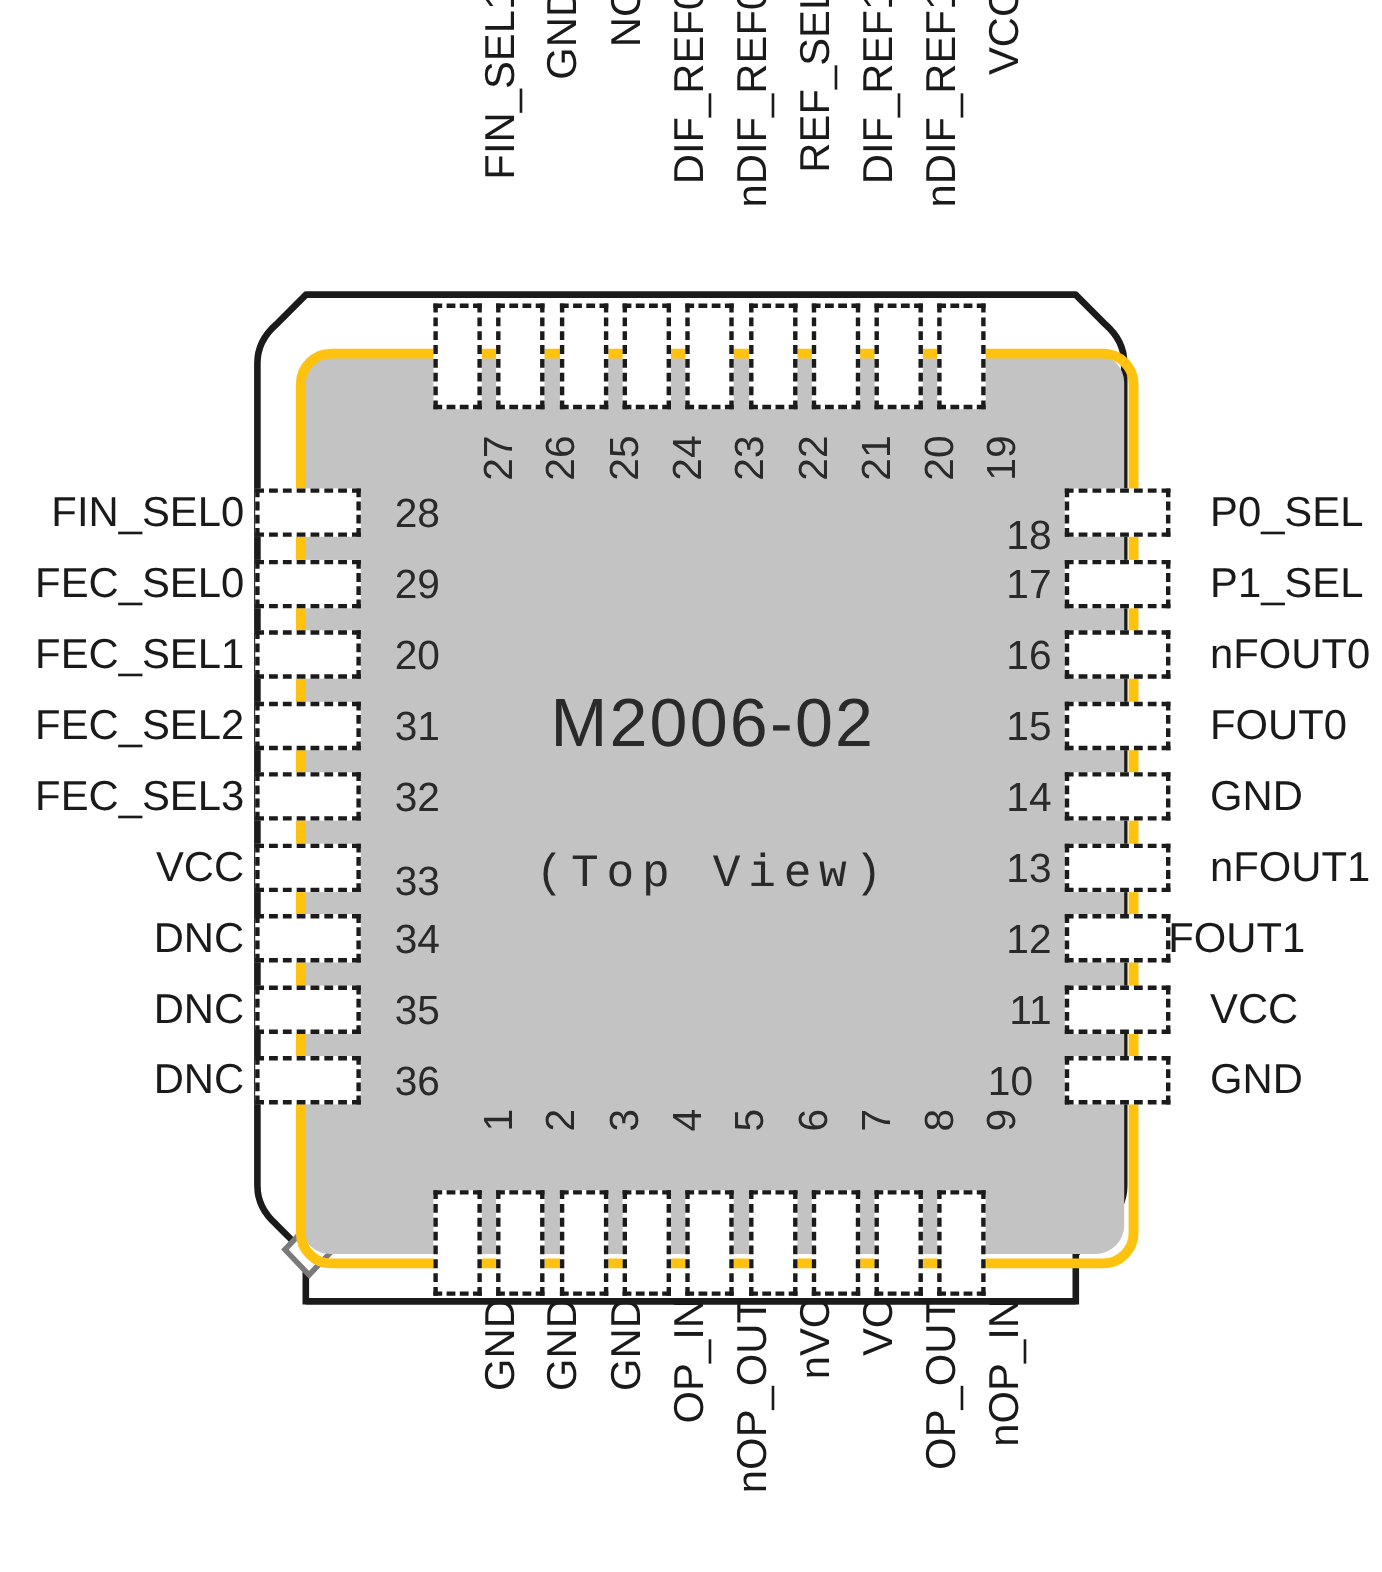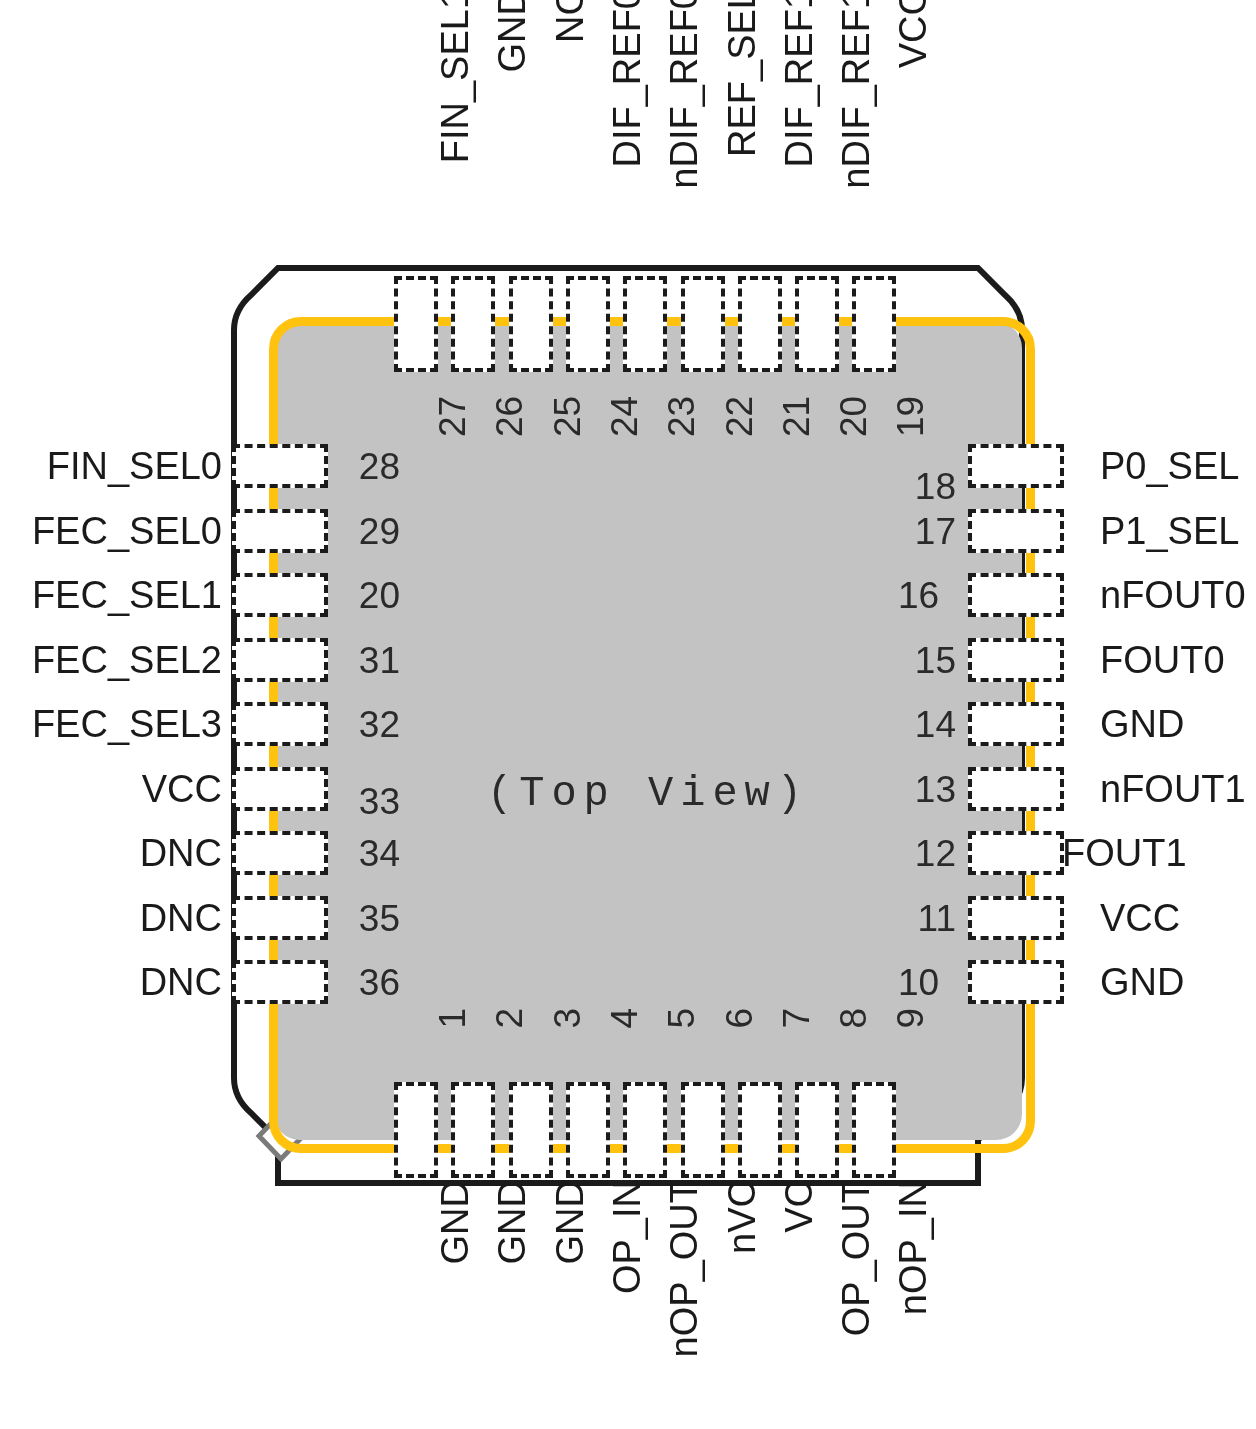--- a/index.html
+++ b/index.html
@@ -150,20 +150,21 @@
     <line x1="278" y1="268" x2="978" y2="268" stroke="#1b1b1b" stroke-width="6"></line>
     <line x1="278" y1="1183" x2="978" y2="1183" stroke="#1b1b1b" stroke-width="6"></line>
 
     <polygon points="281,1113 303,1136 281,1159 259,1136" fill="#ffffff" stroke="#7a7a7a" stroke-width="5"></polygon>
   </svg>
 
   <div class="body-gray"></div>
 
   <div class="body-orange"></div>
 
+  <div class="part-name">M2006-02</div>
   <div class="view-label">(Top View)</div>
 
   <div id="pins-layer">
       <div class="pad h" style="left: 232px; top: 444px;"></div>
       <div class="pinnum right-align" style="left: 338px; top: 446px; width: 62px;">28</div>
       <div class="signame left-col" style="left: 0px; top: 445px; width: 222px;">FIN_SEL0</div>
       <div class="pad h" style="left: 232px; top: 508.5px;"></div>
       <div class="pinnum right-align" style="left: 338px; top: 510.5px; width: 62px;">29</div>
       <div class="signame left-col" style="left: 0px; top: 509.5px; width: 222px;">FEC_SEL0</div>
       <div class="pad h" style="left: 232px; top: 573px;"></div>
@@ -187,21 +188,21 @@
       <div class="pad h" style="left: 232px; top: 960px;"></div>
       <div class="pinnum right-align" style="left: 338px; top: 962px; width: 62px;">36</div>
       <div class="signame left-col" style="left: 0px; top: 961px; width: 222px;">DNC</div>
       <div class="pad h" style="left: 968px; top: 444px;"></div>
       <div class="pinnum" style="left: 898px; top: 446px; width: 58px; text-align: right; margin-top: 20px;">18</div>
       <div class="signame" style="left: 1100px; top: 445px;">P0_SEL</div>
       <div class="pad h" style="left: 968px; top: 508.5px;"></div>
       <div class="pinnum" style="left: 898px; top: 510.5px; width: 58px; text-align: right;">17</div>
       <div class="signame" style="left: 1100px; top: 509.5px;">P1_SEL</div>
       <div class="pad h" style="left: 968px; top: 573px;"></div>
-      <div class="pinnum" style="left: 898px; top: 575px; width: 58px; ">16</div>
+      <div class="pinnum" style="left: 898px; top: 575px; width: 58px; text-align: right;">16</div>
       <div class="signame" style="left: 1100px; top: 574px;">nFOUT0</div>
       <div class="pad h" style="left: 968px; top: 637.5px;"></div>
       <div class="pinnum" style="left: 898px; top: 639.5px; width: 58px; text-align: right;">15</div>
       <div class="signame" style="left: 1100px; top: 638.5px;">FOUT0</div>
       <div class="pad h" style="left: 968px; top: 702px;"></div>
       <div class="pinnum" style="left: 898px; top: 704px; width: 58px; text-align: right;">14</div>
       <div class="signame" style="left: 1100px; top: 703px;">GND</div>
       <div class="pad h" style="left: 968px; top: 766.5px;"></div>
       <div class="pinnum" style="left: 898px; top: 768.5px; width: 58px; text-align: right;">13</div>
       <div class="signame" style="left: 1100px; top: 767.5px;">nFOUT1</div>

